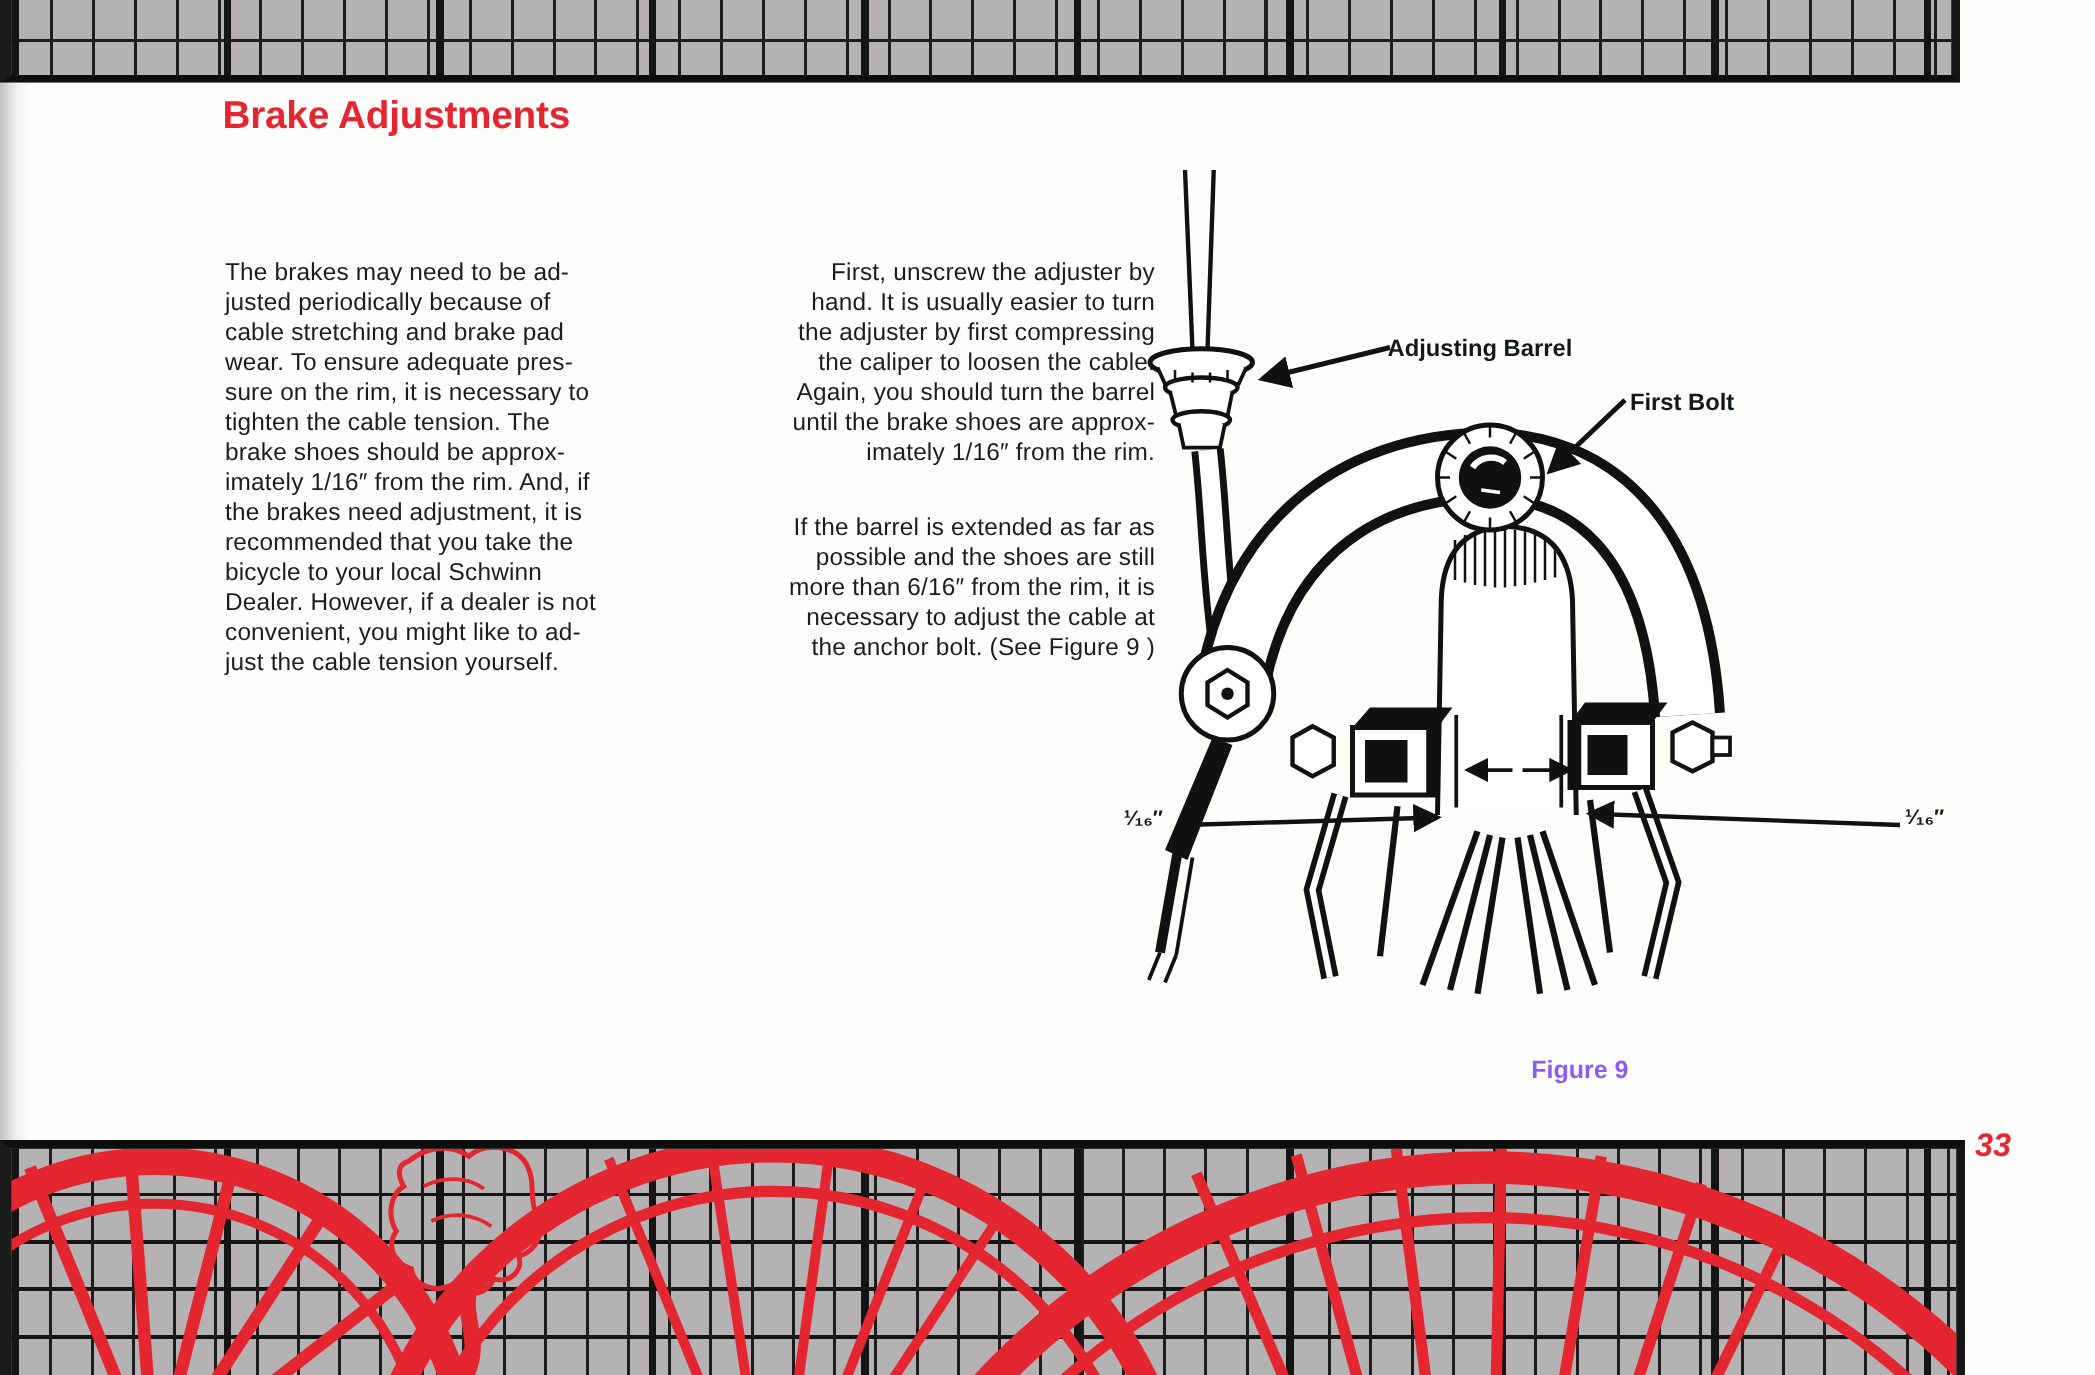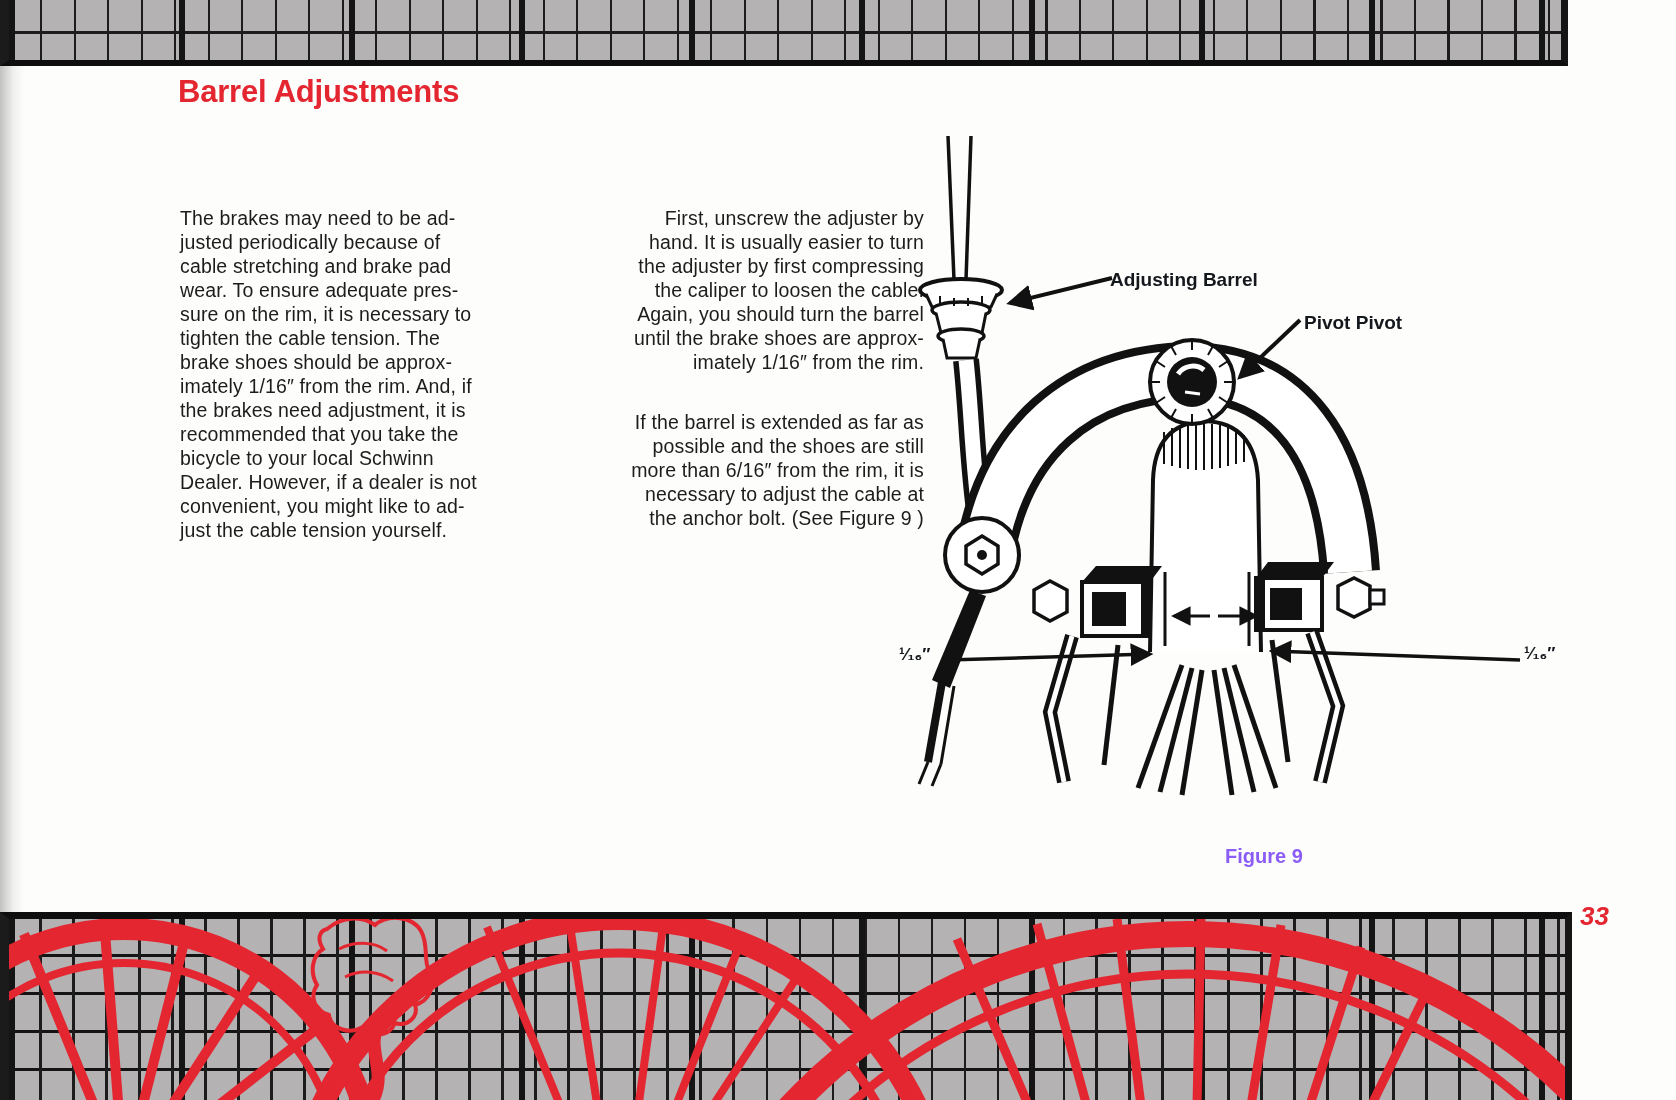--- a/index.html
+++ b/index.html
@@ -81,21 +81,21 @@
     color:var(--accent-red,#e32630);
   }
   .figure-svg{position:absolute;left:820px;top:120px;}
 </style>
 </head>
 <body>
 
 <div class="grid-band band-top"></div>
 <div class="edge-shadow"></div>
 
-<h1 class="page-title">Barrel Adjustments</h1>
+<h1 class="page-title">Brake Adjustments</h1>
 
 <div class="body-col col-left">
   <p class="para">The brakes may need to be ad-
 justed periodically because of
 cable stretching and brake pad
 wear. To ensure adequate pres-
 sure on the rim, it is necessary to
 tighten the cable tension. The
 brake shoes should be approx-
 imately 1/16″ from the rim. And, if
@@ -230,21 +230,21 @@
     <path d="M292,158 L190,183" stroke-width="4" marker-end="url(#ah)"></path>
     <path d="M480,200 L420,257" stroke-width="4" marker-end="url(#ah)"></path>
     <path d="M127,540 L330,534" stroke-width="3.5" marker-end="url(#ah)"></path>
     <path d="M700,540 L452,531" stroke-width="3.5" marker-end="url(#ah)"></path>
     <path d="M390,496 L354,496" stroke-width="3" marker-end="url(#ah)"></path>
     <path d="M398,496 L436,496" stroke-width="3" marker-end="url(#ah)"></path>
   </g>
 </svg>
 
 <span class="fig-label lbl-adjusting-barrel">Adjusting Barrel</span>
-<span class="fig-label lbl-pivot-bolt">Pivot Pivot</span>
+<span class="fig-label lbl-pivot-bolt">First Bolt</span>
 <span class="fig-label gap-label lbl-gap-left">¹⁄₁₆″</span>
 <span class="fig-label gap-label lbl-gap-right">¹⁄₁₆″</span>
 <div class="fig-caption">Figure 9</div>
 
 <div class="page-number">33</div>
 
 <div class="grid-band band-bottom">
   <svg width="1565" height="181" viewBox="0 0 1565 181">
 
     <g>

